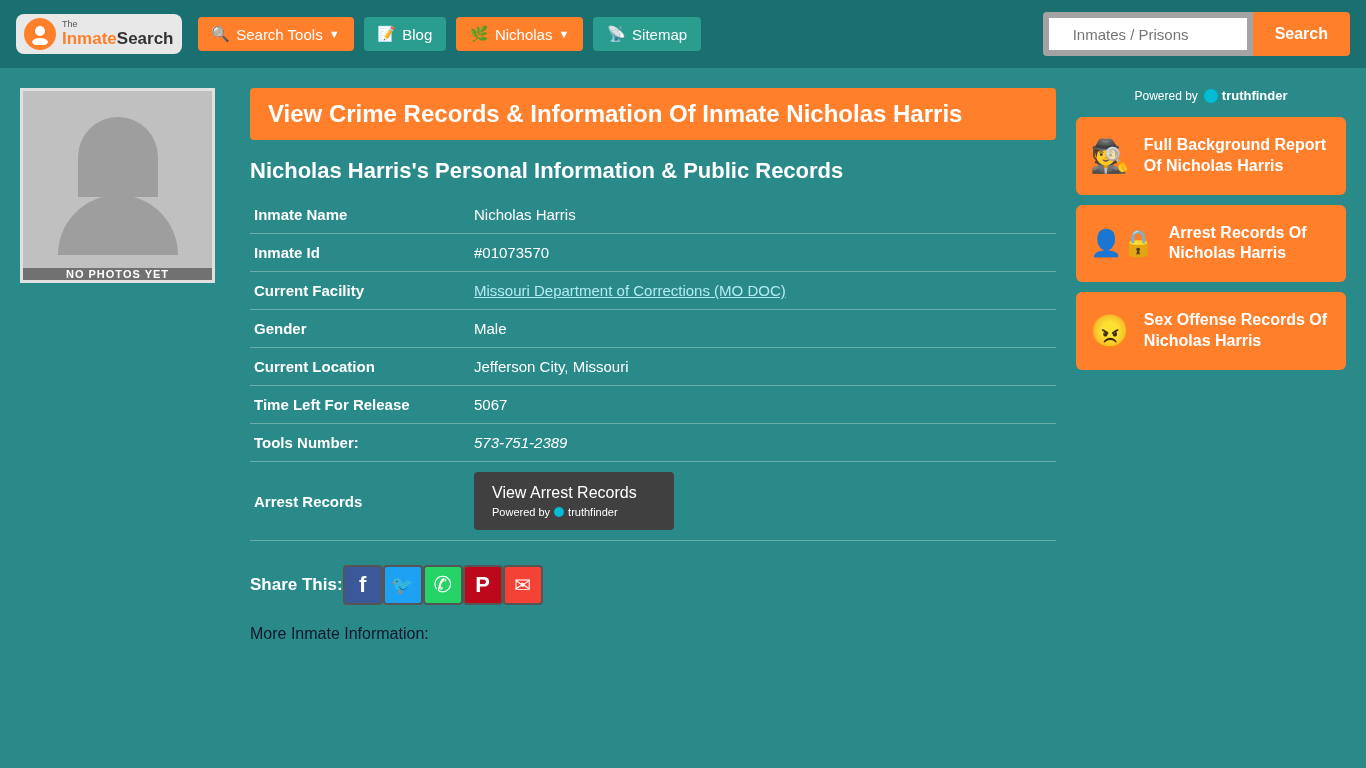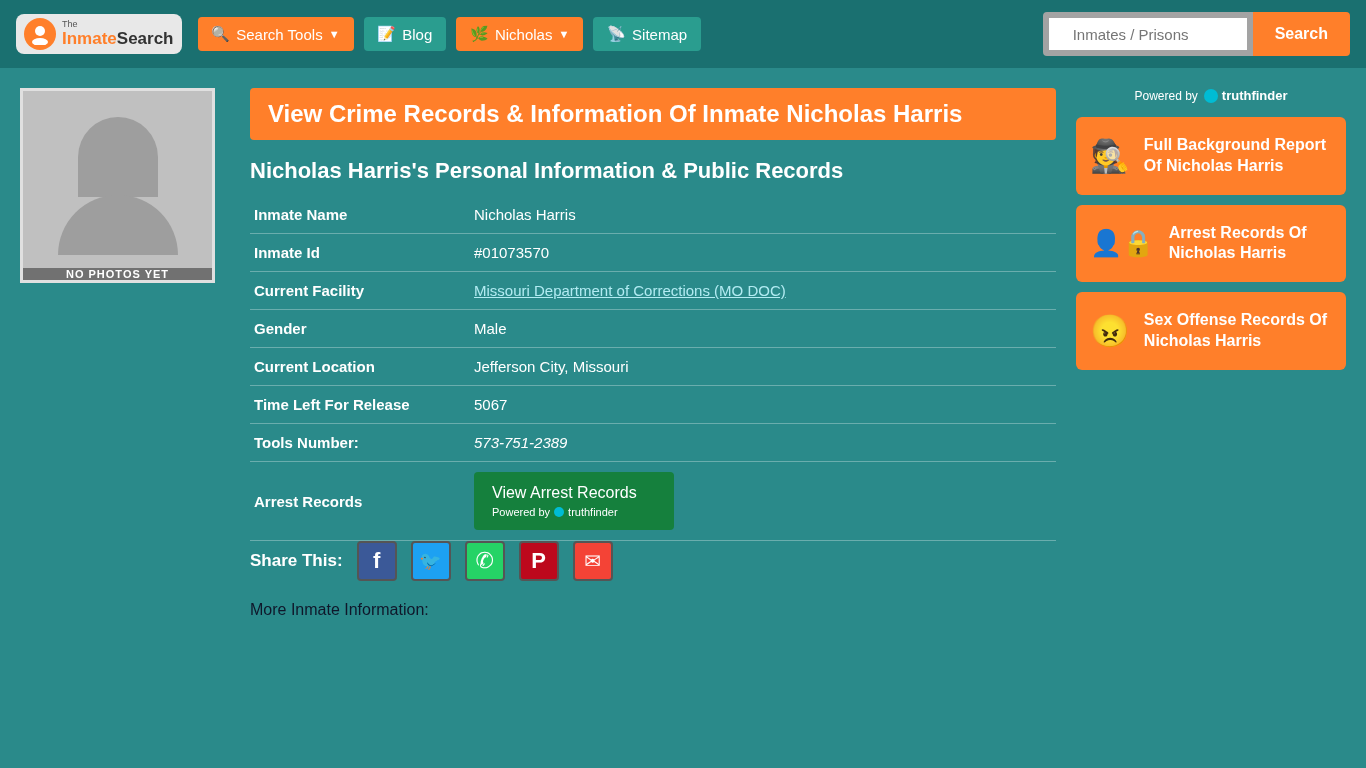--- a/index.html
+++ b/index.html
@@ -192,21 +192,21 @@
     .facility-link {
       color: #b2ebf2;
       text-decoration: underline;
       cursor: pointer;
     }
     .phone-italic {
       font-style: italic;
     }
 
     .arrest-btn {
-      background-color: #15803d;
+      background-color: #404040;
       color: white;
       border: none;
       border-radius: 4px;
       padding: 12px 18px;
       font-size: 16px;
       cursor: pointer;
       display: flex;
       flex-direction: column;
       align-items: flex-start;
       gap: 4px;
@@ -222,23 +222,24 @@
     .tf-dot {
       width: 10px;
       height: 10px;
       background: #00bcd4;
       border-radius: 50%;
       display: inline-block;
     }
 
     
     .share-section {
-      display: flex;
-      align-items: center;
-      gap: 14px;
+      margin-top: 24px;
+      display: flex;
+      align-items: center;
+      gap: 0;
     }
     .share-label {
       color: #fff;
       font-size: 17px;
       font-weight: bold;
     }
     .share-icon {
       width: 40px;
       height: 40px;
       border-radius: 4px;

